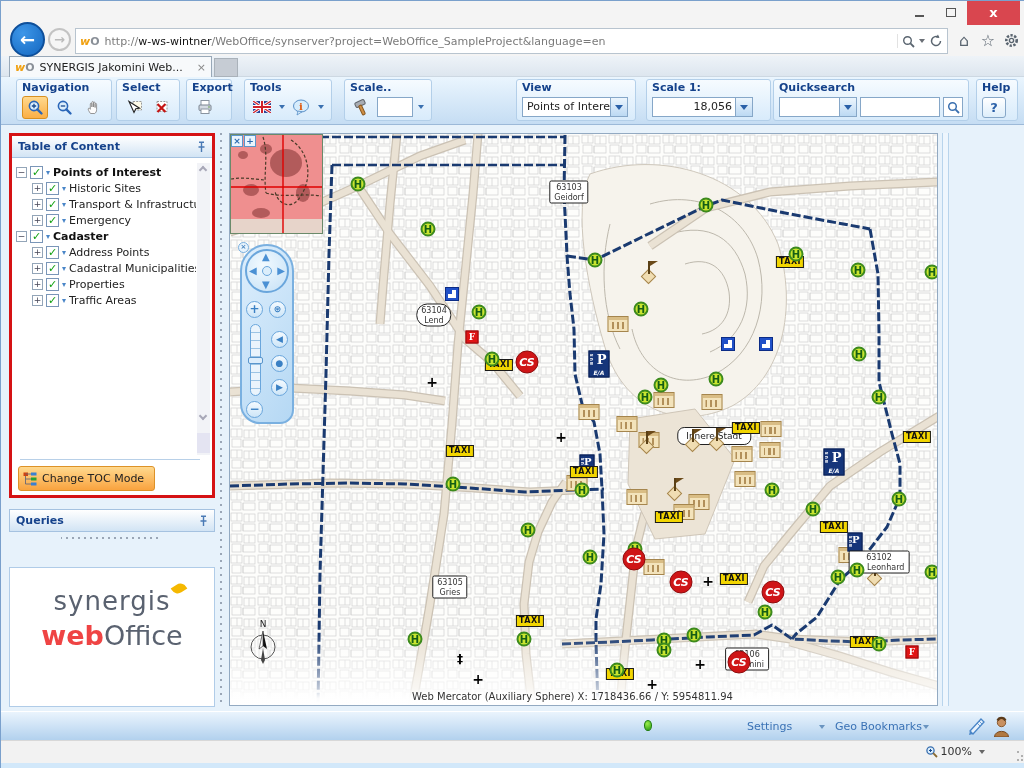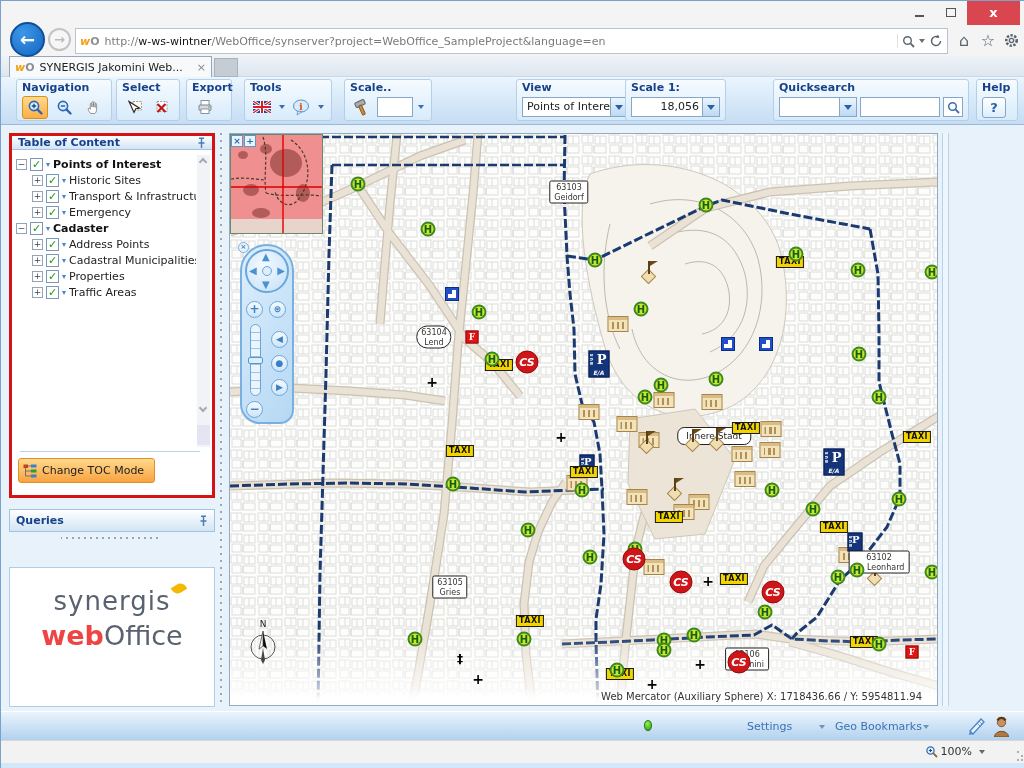--- a/index.html
+++ b/index.html
@@ -45,21 +45,21 @@
   .combo.num .cval { text-align:right; }
   .combo .cbtn { position:absolute; right:0; top:0; width:17px; height:18px; background:linear-gradient(#ecf5fd,#bcd9f3); border-left:1px solid #86a7c8; display:flex; align-items:center; justify-content:center; }
   .combo .cbtn i { width:0; height:0; border-left:4px solid transparent; border-right:4px solid transparent; border-top:5px solid #2a60a8; }
   .qs-input { width:80px; height:20px; border:1px solid #86a7c8; font:11px "DejaVu Sans"; padding:0 3px; }
   .sq-btn { width:21px; height:20px; background:#fff; border:1px solid #86a7c8; display:flex; align-items:center; justify-content:center; }
   .help-btn { width:24px; height:21px; background:linear-gradient(#fff,#ddeefb); border:1px solid #86a7c8; border-radius:3px; color:#2a60a8; font:bold 13px/19px "DejaVu Sans"; text-align:center; }
 
   
   .content { position:absolute; left:0; top:124px; width:1024px; height:586px; background:#e7f2fb; }
   .toc-frame { position:absolute; left:8px; top:8px; width:206px; height:365px; border:3px solid #d51214; background:#fff; }
-  .panel-hd { height:14px; background:linear-gradient(#ffffff,#d2e4f4); border-bottom:1px solid #a5c2e0; display:flex; align-items:center; padding:0 6px; }
+  .panel-hd { height:22px; background:linear-gradient(#ffffff,#d2e4f4); border-bottom:1px solid #a5c2e0; display:flex; align-items:center; padding:0 6px; }
   .panel-hd .ph-lbl { flex:1; font:bold 11px "DejaVu Sans"; color:#15428b; }
   .toc-body { position:relative; height:337px; background:#fff; overflow:hidden; }
   .trow { display:flex; align-items:center; height:16px; gap:3px; font-size:11px; color:#222; white-space:nowrap; overflow:hidden; padding-right:16px; }
   .trow.lv0 { padding-left:4px; } .trow.lv1 { padding-left:20px; }
   .trow.b .tlab { font-weight:bold; color:#111; }
   .exp { width:11px; height:11px; border:1px solid #93a5b8; background:#fff; color:#445; font:9px/9px "DejaVu Sans"; text-align:center; flex:none; }
   .cb { width:13px; height:13px; border:1px solid #7a96b8; background:#fff; color:#0fa00f; font:bold 11px/11px "DejaVu Sans"; text-align:center; flex:none; }
   .dd { color:#4a86c8; font-size:8px; flex:none; }
   .tlab { overflow:hidden; }
   .toc-sb { position:absolute; right:2px; top:5px; width:13px; height:292px; background:#f2f3f7; }
@@ -101,21 +101,21 @@
   .flagmk .ff { position:absolute; left:10px; top:1px; width:0; height:0; border-top:5px solid #6b4a1a; border-right:8px solid transparent; }
   .bluept { width:14px; height:14px; background:#2050c8; border:1px solid #0c2c86; z-index:6; }
   .bluept i { position:absolute; left:2px; top:2px; width:8px; height:8px; background:#fff; }
   .bluept b { position:absolute; left:2px; top:2px; width:4px; height:4px; background:#2050c8; }
   .fmark { width:13px; height:13px; background:#e11414; border:1px solid #8e0d0e; color:#fff; font:bold 9px/11px "DejaVu Serif"; text-align:center; z-index:6; }
   .crossmk { color:#000; font:bold 14px/14px "DejaVu Sans"; z-index:6; }
   .crossmk.dg { font-size:12px; }
   .dlab { background:#fff; border:1px solid #222; border-radius:2px; padding:1px 4px; font:8px/9.5px "DejaVu Sans"; color:#333; text-align:center; z-index:7; white-space:nowrap; }
   .dlab span { display:block; }
   .plab { background:#fff; border:1px solid #222; border-radius:7px; padding:3px 8px; font:9px "DejaVu Sans"; color:#222; z-index:3; white-space:nowrap; }
-  .map-coords { position:absolute; left:0; bottom:0; width:100%; height:16px; font:10px/15px "DejaVu Sans"; color:#333; text-align:right; padding-right:15px; z-index:12; background:linear-gradient(rgba(255,255,255,0),rgba(255,255,255,.9) 60%); }
+  .map-coords { position:absolute; left:0; bottom:0; width:100%; height:16px; font:10px/15px "DejaVu Sans"; color:#333; text-align:center; padding-right:22px; z-index:12; background:linear-gradient(rgba(255,255,255,0),rgba(255,255,255,.9) 60%); }
   .ovmap { position:absolute; left:0; top:0; width:93px; height:100px; border:1px solid #6a8a6a; z-index:15; }
   .ov-btn { position:absolute; top:0; width:12px; height:12px; background:#eaf4fd; border:1px solid #5a96cc; color:#2a6ab0; font:bold 9px/10px "DejaVu Sans"; text-align:center; }
   .ov-btn.cl { left:0; } .ov-btn.mv { left:13px; }
   .navwidget { position:absolute; left:10px; top:110px; width:54px; height:180px; background:linear-gradient(120deg,#ddeefc,#b5d8f4); border:2px solid #7ab0e0; border-radius:27px 27px 14px 20px; z-index:14; }
   .nw-close { position:absolute; left:-4px; top:-4px; width:11px; height:11px; border-radius:50%; background:#e8f3fc; border:1px solid #7ab0e0; color:#4a86c0; font:bold 7px/9px "DejaVu Sans"; text-align:center; }
   .nw-compass { position:absolute; left:3px; top:3px; width:44px; height:44px; border-radius:50%; border:2px solid #6aa6dc; background:radial-gradient(circle at 40% 35%,#f2faff,#c4e0f6); }
   .nw-compass .n { position:absolute; color:#4a90d4; font-size:10px; line-height:10px; }
   .n.up { left:15px; top:1px; } .n.dn { left:15px; bottom:1px; } .n.lf { left:2px; top:15px; } .n.rt { right:2px; top:15px; }
   .n-center { position:absolute; left:15px; top:15px; width:10px; height:10px; border-radius:50%; background:#dceefb; border:1.5px solid #6aa6dc; }
   .nw-round { position:absolute; width:17px; height:17px; border-radius:50%; border:1.5px solid #6aa6dc; background:linear-gradient(#f4faff,#cde5f7); color:#3a80c4; font:bold 9px/14px "DejaVu Sans"; text-align:center; }
@@ -291,21 +291,21 @@
       <div class="tg-label">View</div>
       <div class="tg-btns">
         <div class="combo" style="width:106px">
           <div class="cval">Points of Intere...</div>
           <div class="cbtn">
               <i></i>
             </div>
         </div>
       </div>
     </div>
-    <div class="tg" style="left:624px;width:101px">
+    <div class="tg" style="left:645px;width:125px">
       <div class="tg-label">Scale 1:</div>
       <div class="tg-btns">
         <div class="combo num" style="width:101px">
           <div class="cval">18,056</div>
           <div class="cbtn">
               <i></i>
             </div>
         </div>
       </div>
     </div>
@@ -619,21 +619,21 @@
           <div class="mk crossmk" style="left: 331px; top: 303px;">+</div>
           <div class="mk crossmk" style="left: 478px; top: 447px;">+</div>
           <div class="mk crossmk" style="left: 470px; top: 530px;">+</div>
           <div class="mk crossmk" style="left: 422px; top: 550px;">+</div>
           <div class="mk crossmk" style="left: 248px; top: 545px;">+</div>
           <div class="mk crossmk dg" style="left: 230px; top: 525px;">‡</div>
           <div class="mk dlab" style="left: 339px; top: 58px;">
             <span>63103</span>
             <span>Geidorf</span>
           </div>
-          <div class="mk dlab" style="left: 204px; top: 203px; border-radius: 11px;">
+          <div class="mk dlab" style="left: 204px; top: 181px; border-radius: 11px;">
             <span>63104</span>
             <span>Lend</span>
           </div>
           <div class="mk dlab" style="left: 220px; top: 453px;">
             <span>63105</span>
             <span>Gries</span>
           </div>
           <div class="mk dlab" style="left: 517px; top: 525px;">
             <span>63106</span>
             <span>Jakomini</span>

